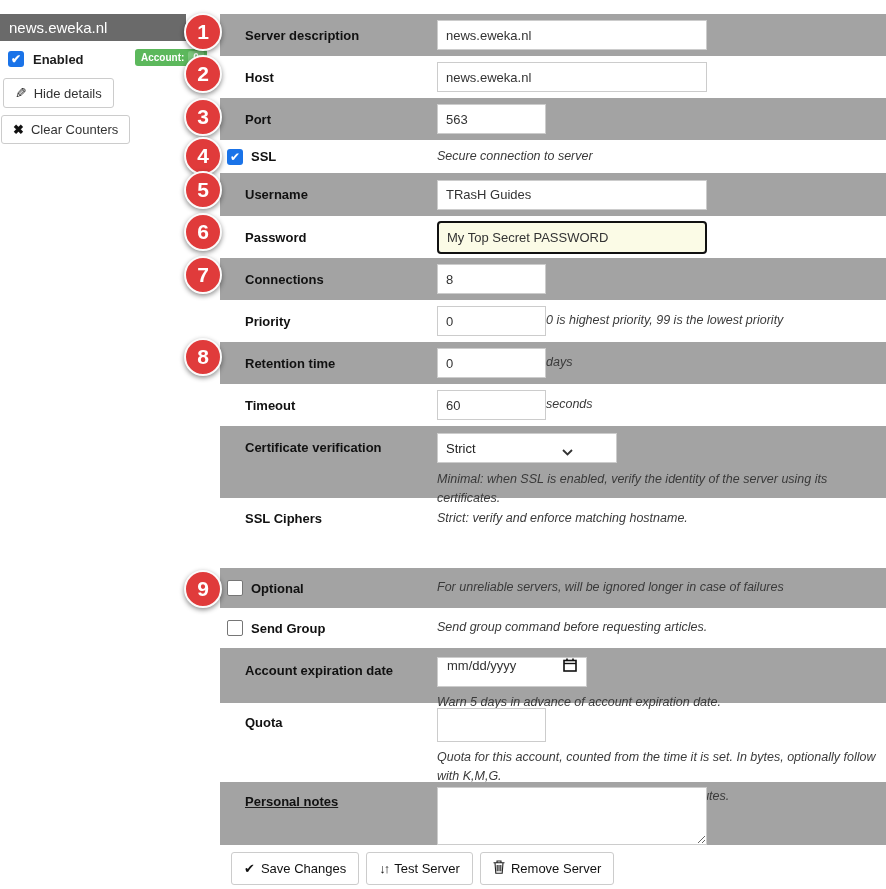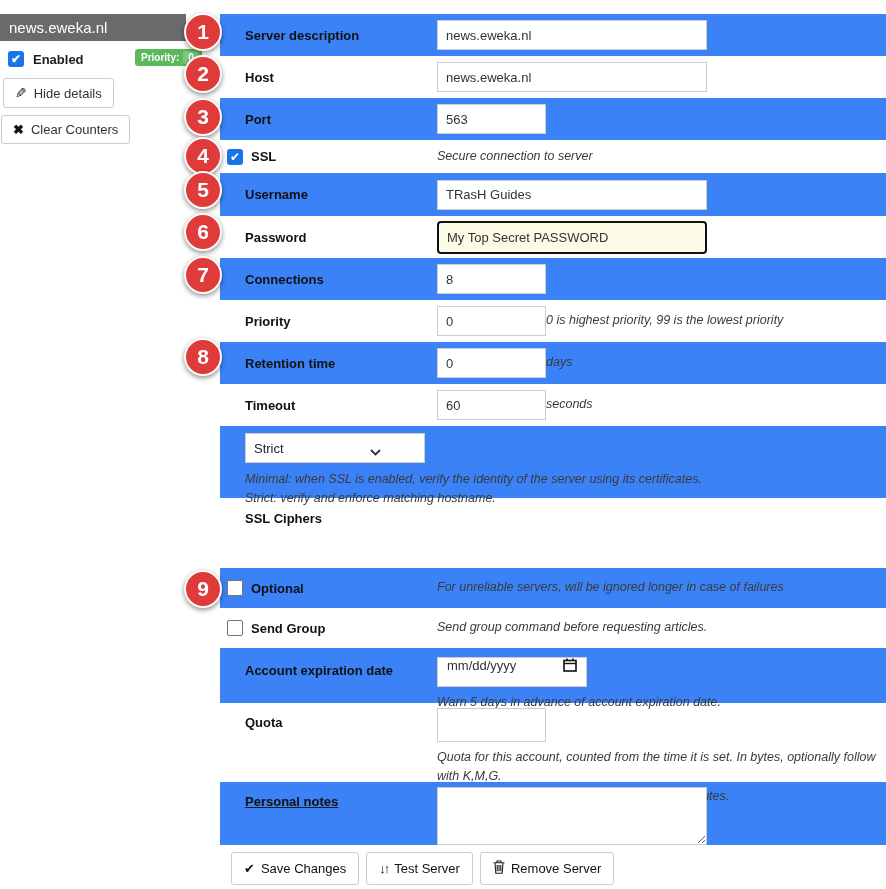--- a/index.html
+++ b/index.html
@@ -30,21 +30,21 @@
 
   
   .num-badge{position:absolute;left:184px;width:38px;height:38px;border-radius:50%;
              background:#e03b3b;border:2px solid #fbfbfb;box-shadow:0 2px 5px rgba(0,0,0,.45);
              color:#fff;font-size:21px;font-weight:bold;display:flex;align-items:center;
              justify-content:center;z-index:5;box-sizing:border-box;}
 
   
   .main{position:absolute;left:220px;top:14px;width:666px;}
   .row{display:flex;box-sizing:border-box;padding-left:25px;}
-  .row.gray{background:#3b82f6;}
+  .row.gray{background:#a3a3a3;}
   .row.center{align-items:center;}
   .row.top{align-items:flex-start;}
   .label{flex:0 0 192px;font-weight:bold;color:#111;}
   .cbrow{padding-left:7px;}
   .cblabel{flex:0 0 186px;font-weight:bold;color:#111;margin-left:8px;}
   .control{flex:1;display:flex;align-items:center;}
   .control.col{flex-direction:column;align-items:flex-start;justify-content:flex-start;}
   .inp{height:30px;box-sizing:border-box;border:1px solid #ccc;padding:0 8px;background:#fff;
        color:#333;font-family:"Liberation Sans",sans-serif;font-size:13px;}
   .inp.wide{width:270px;}
@@ -88,21 +88,21 @@
   <div class="server-header">
     <span>news.eweka.nl</span>
   </div>
 
   <div class="enabled-row">
     <span class="cb checked">✔</span>
     <span>Enabled</span>
   </div>
 
   <div class="priority-badge">
-    <span>Priority:</span>
+    <span>Account:</span>
     <span class="val">0</span>
   </div>
 
   <button class="side-btn btn-hide">
     <span class="pencil">✎</span>
     <span>Hide details</span>
   </button>
 
   <button class="side-btn btn-clear">
     <span class="xmark">✖</span>
@@ -189,20 +189,21 @@
 
     <div class="row center r-time">
       <div class="label">Timeout</div>
       <div class="control">
         <input class="inp small" type="text" value="60" style="">
         <span class="help inline">seconds</span>
       </div>
     </div>
 
     <div class="row gray top r-cert">
+      <div class="label">Certificate verification</div>
       <div class="control col">
         <div class="selwrap">
           <select>
             <option>Strict</option>
           </select>
           <span class="chev">
             <svg width="11" height="7" viewBox="0 0 11 7">
                 <polyline points="1,1 5.5,5.5 10,1" fill="none" stroke="#333" stroke-width="1.8"></polyline>
               </svg>
           </span>

